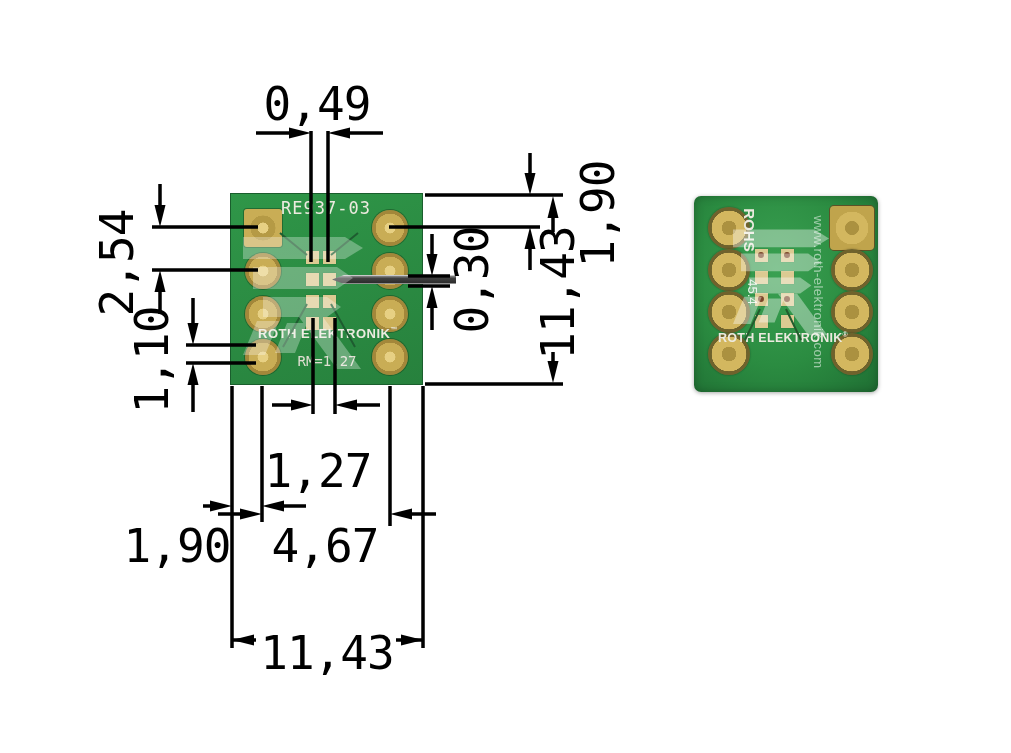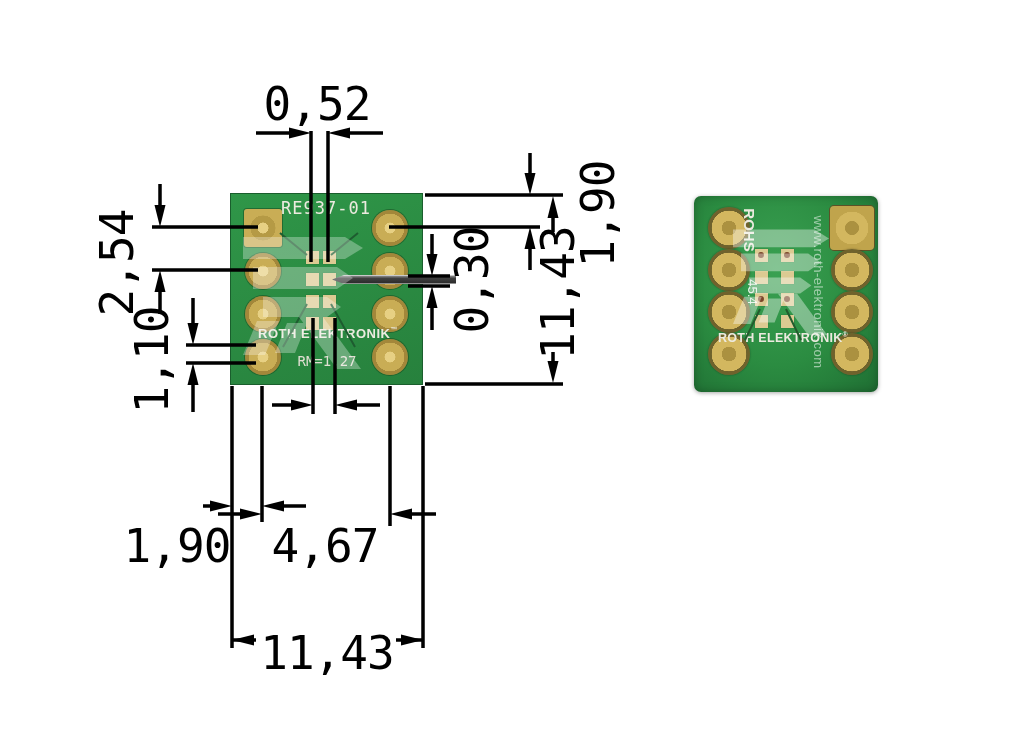--- a/index.html
+++ b/index.html
@@ -92,21 +92,21 @@
     <div class="smd" style="left:75px;top:79px;"></div>
     <div class="smd" style="left:92px;top:79px;"></div>
     <div class="smd" style="left:75px;top:101px;"></div>
     <div class="smd" style="left:92px;top:101px;"></div>
     <div class="smd" style="left:75px;top:123px;"></div>
     <div class="smd" style="left:92px;top:123px;"></div>
   </div>
 
   <div id="trace" class="abs"></div>
 
-  <div class="ctr silk mono" style="left:326px;top:208px;font-size:17px;letter-spacing:1px;">RE937-01</div>
+  <div class="ctr silk mono" style="left:326px;top:208px;font-size:17px;letter-spacing:1px;">RE937-03</div>
   <div class="ctr silk sans" style="left:328px;top:333px;font-size:13px;font-weight:bold;letter-spacing:.5px;"><span>ROTH ELEKTRONIK</span><sup>™</sup></div>
   <div class="ctr silk mono" style="left:327px;top:361px;font-size:14px;color:#e0dfd2;">RM=1,27</div>
 
   <div class="ctr silk sans rotcw" style="left:749px;top:230px;font-size:15px;font-weight:bold;">ROHS</div>
   <div class="ctr silk sans rotcw" style="left:752px;top:292px;font-size:13px;color:rgba(255,255,255,.85);">45.4</div>
   <div class="ctr sans rotcw" style="left:818px;top:292px;font-size:13px;color:rgba(255,255,255,.55);letter-spacing:.5px;">www.roth-elektronik.com</div>
   <div class="ctr silk sans" style="left:783px;top:338px;font-size:12.5px;font-weight:bold;letter-spacing:.3px;"><span>ROTH ELEKTRONIK</span><sup>®</sup></div>
 
   <svg width="1011" height="753" viewBox="0 0 1011 753">
     <defs>
@@ -154,23 +154,24 @@
       M193 345 L187.5 323 L198.5 323 Z  M193 363 L187.5 385 L198.5 385 Z
       M530 195 L524.5 173 L535.5 173 Z  M530 227 L524.5 249 L535.5 249 Z
       M553 196 L547.5 218 L558.5 218 Z  M553 383 L547.5 361 L558.5 361 Z
       M432 276 L426.5 254 L437.5 254 Z  M432 286 L426.5 308 L437.5 308 Z
       M313 405 L291 399.5 L291 410.5 Z  M335 405 L357 399.5 L357 410.5 Z
       M232 506 L210 500.5 L210 511.5 Z  M262 506 L284 500.5 L284 511.5 Z
       M262 514 L240 508.5 L240 519.5 Z  M390 514 L412 508.5 L412 519.5 Z
       M232 640 L254 634.5 L254 645.5 Z  M423 640 L401 634.5 L401 645.5 Z"></path>
   </svg>
 
-  <div class="ctr dim" style="left:317px;top:104px;">0,52</div>
+  <div class="ctr dim" style="left:317px;top:104px;">0,49</div>
   <div class="ctr dim rotccw" style="left:117px;top:263px;">2,54</div>
   <div class="ctr dim rotccw" style="left:152px;top:360px;">1,10</div>
   <div class="ctr dim rotccw" style="left:472px;top:280px;">0,30</div>
   <div class="ctr dim rotccw" style="left:598px;top:214px;">1,90</div>
   <div class="ctr dim rotccw" style="left:558px;top:293px;">11,43</div>
+  <div class="ctr dim" style="left:318px;top:471px;">1,27</div>
   <div class="ctr dim" style="left:177px;top:546px;">1,90</div>
   <div class="ctr dim" style="left:325px;top:546px;">4,67</div>
   <div class="ctr dim" style="left:327px;top:653px;">11,43</div>
 
 </div>
 
 </body></html>

